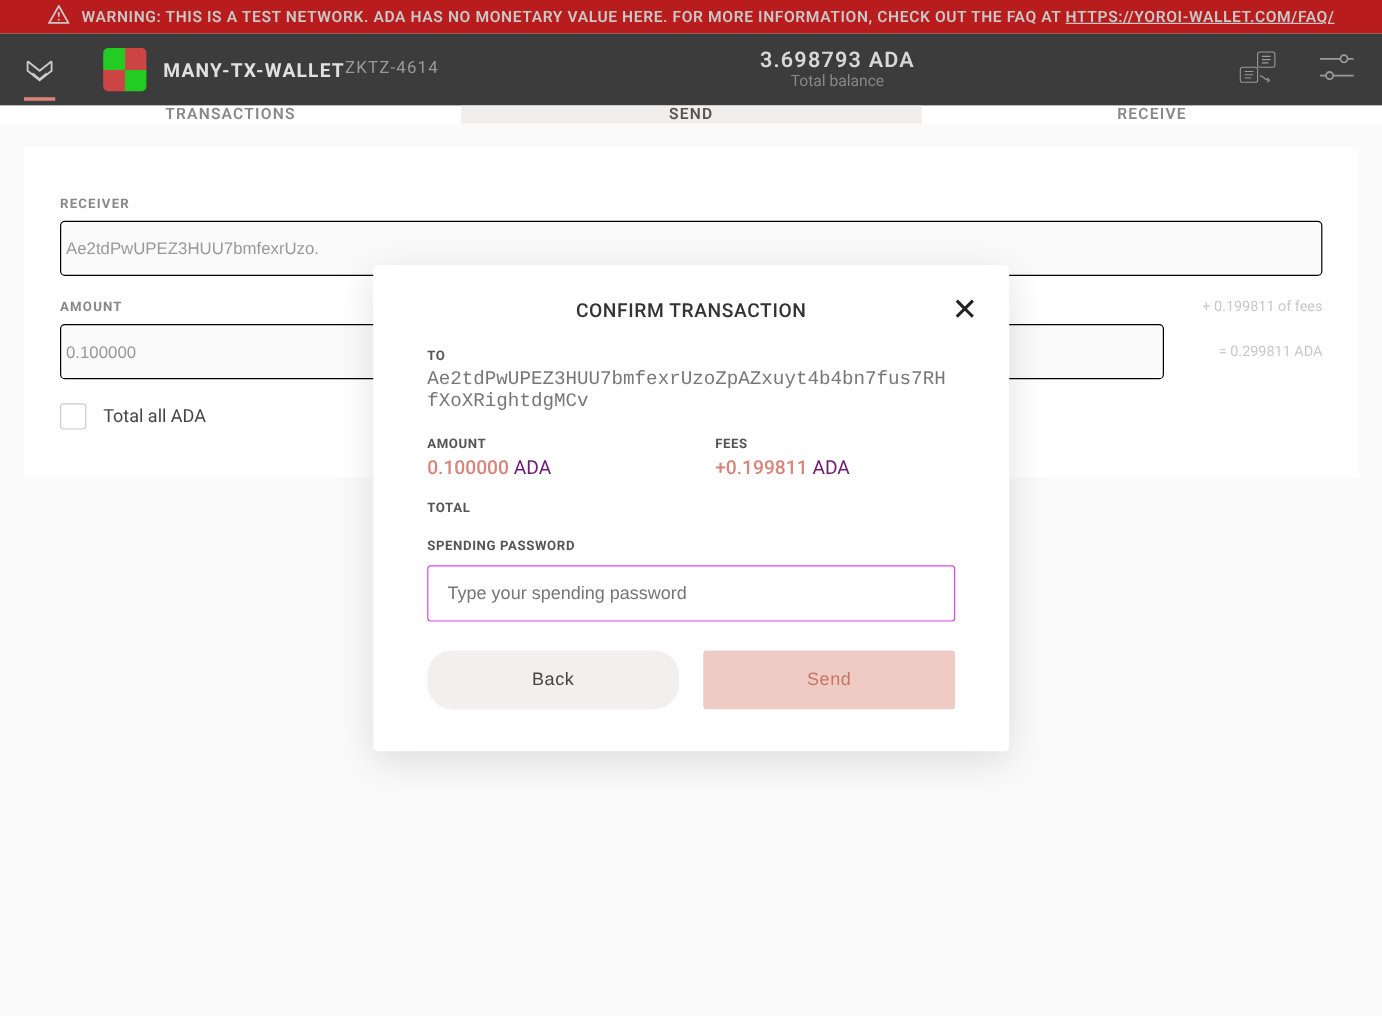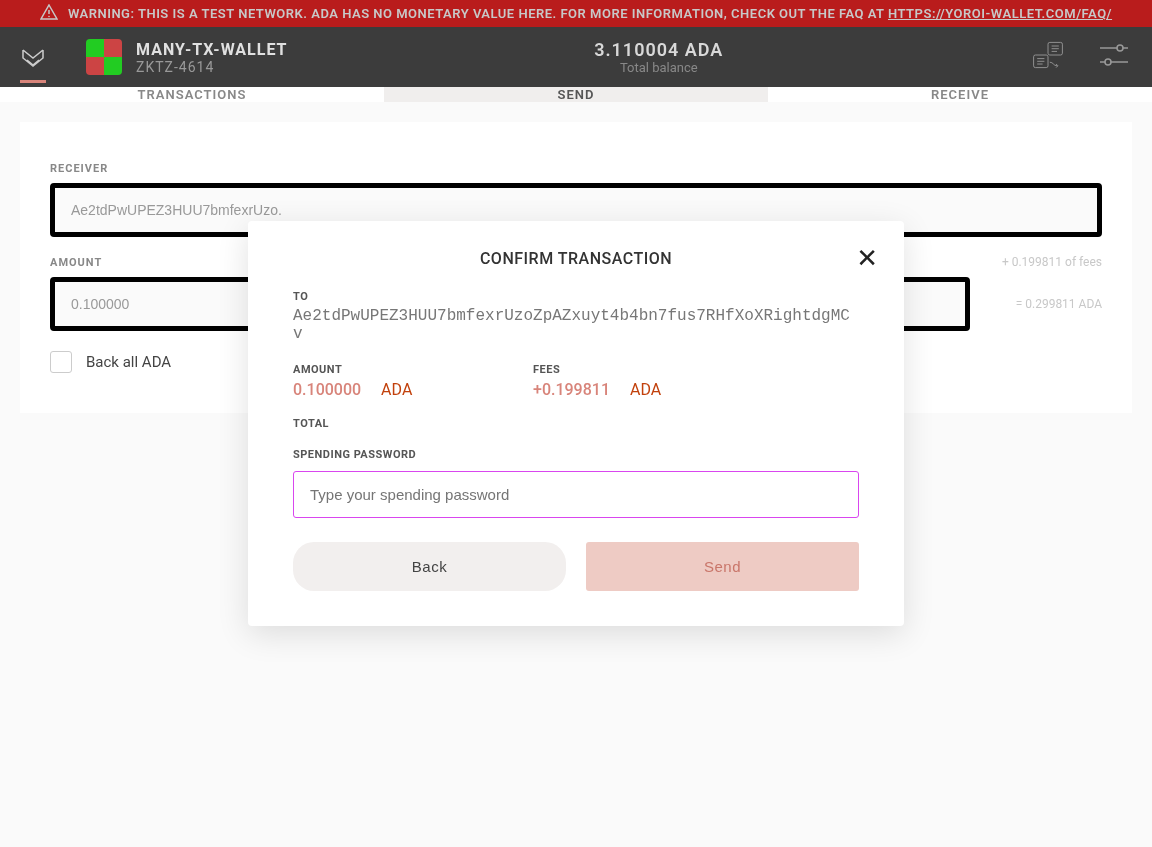--- a/index.html
+++ b/index.html
@@ -6,55 +6,55 @@
     body { font-family: -apple-system, BlinkMacSystemFont, 'Segoe UI', Roboto, sans-serif; background: #fafafa; width: 1152px; height: 847px; overflow: hidden; position: relative; }
     
     .warning-banner { background: #b91c1c; color: #c8c8c8; padding: 4px 20px; font-size: 13px; font-weight: 600; letter-spacing: 0.5px; display: flex; align-items: center; justify-content: center; }
     .warning-banner .icon { margin-right: 10px; flex-shrink: 0; }
     .warning-banner a { color: #c8c8c8; text-decoration: underline; }
     
     .header { background: #3c3c3c; display: flex; align-items: center; padding: 12px 20px; color: #d8d8d8; }
     .logo-icon { width: 26px; height: 26px; margin-right: 0; }
     .logo-wrap { display: flex; flex-direction: column; align-items: center; margin-right: 40px; border-bottom: 3px solid #d8847a; padding-bottom:8px; margin-bottom:-14px;}
     .wallet-avatar { width: 36px; height: 36px; background: repeating-conic-gradient(#c44 0% 25%, #2c2 0% 50%); border-radius: 4px; margin-right: 14px; }
-    .wallet-info { display: flex; flex-direction: column; }
+    .wallet-info { display: flex; flex-direction: row; }
     .wallet-name { font-size: 16px; font-weight: 700; color: #e0e0e0; letter-spacing: 1px; }
     .wallet-id { font-size: 14px; color: #999; letter-spacing: 1px; }
     .balance-area { flex: 1; text-align: center; }
     .balance-amount { font-size: 18px; font-weight: 600; color: #d8d8d8; letter-spacing: 1px; }
     .balance-label { font-size: 13px; color: #888; }
     .header-icons { display: flex; gap: 30px; align-items: center; }
     .header-icon { width: 36px; height: 30px; stroke: #999; fill: none; }
     
     .tabs { display: flex; background: #fff; }
     .tab { flex: 1; text-align: center; font-size: 13px; font-weight: 600; letter-spacing: 1px; color: #888; cursor: pointer; }
     .tab.active { background: #f0eeed; color: #555; }
     
     .send-form { padding: 40px 30px; margin: 20px; background: #fff; }
     .form-label { font-size: 11px; font-weight: 700; color: #888; letter-spacing: 1px; margin-bottom: 8px; }
-    .form-input { width: 100%; padding: 14px 16px; border: 5px solid #000000; border-radius: 4px; font-size: 14px; color: #999; background: #fafafa; margin-bottom: 18px; }
+    .form-input { width: 100%; padding: 14px 4px; border: 1px solid #000000; border-radius: 4px; font-size: 14px; color: #999; background: #fafafa; margin-bottom: 18px; }
     .amount-row { display: flex; align-items: center; gap: 12px; }
     .amount-row .form-input { flex: 1; margin-bottom: 0; }
     .fee-hints { text-align: right; font-size: 12px; color: #c8c8c8; }
     .fee-row-label{ display:flex; justify-content:space-between; align-items:baseline;}
     .checkbox-row { display: flex; align-items: center; margin-top: 20px; }
     .checkbox { width: 22px; height: 22px; border: 1px solid #ccc; border-radius: 3px; margin-right: 14px; }
     .checkbox-label { font-size: 15px; color: #444; }
     
     .modal-overlay { position: absolute; inset: 0; display: flex; align-items: center; justify-content: center; }
-    .modal { background: #fff; width: 656px; padding: 28px 35px 35px; border-radius: 4px; box-shadow: 0 8px 32px rgba(0,0,0,0.12); position: relative; }
+    .modal { background: #fff; width: 530px; padding: 28px 35px 35px; border-radius: 4px; box-shadow: 0 8px 32px rgba(0,0,0,0.12); position: relative; }
     .modal-title { text-align: center; font-size: 16px; font-weight: 500; color: #333; letter-spacing: 0.5px; margin-bottom: 22px; }
     .close-btn { position: absolute; top: 22px; right: 26px; font-size: 26px; cursor: pointer; color: #222; font-weight:300; }
     .modal-content { padding: 0 10px; }
     .modal-label { font-size: 11px; font-weight: 700; color: #555; letter-spacing: 0.5px; margin-bottom: 4px; }
     .modal-address { font-family: 'Courier New', monospace; font-size: 16px; color: #777; margin-bottom: 20px; word-break: break-all; }
     .modal-row { display: flex; gap: 60px; margin-bottom: 18px; }
     .modal-col { flex: 0 0 auto; min-width: 180px;}
     .value-num { color: #d8847a; font-size: 16px; font-weight: 500; }
-    .value-unit { color: #c2410c; font-size: 16px; margin-left: 20px; }
+    .value-unit { color: #701a75; font-size: 16px; margin-left: 4px; }
     .password-input { width: 100%; padding: 14px 16px; border: 1px solid #d946ef; border-radius: 3px; font-size: 15px; margin-top: 6px; margin-bottom: 24px; }
     .modal-buttons { display: flex; gap: 20px; }
     .btn { flex: 1; padding: 16px; border: none; border-radius: 3px; font-size: 15px; font-weight: 500; cursor: pointer; letter-spacing: 0.5px; }
     .btn-back { background: #f2efee; color: #444; border-radius: 21px; }
     .btn-send { background: #eecbc4; color: #c9766a; }
   </style>
 </head>
 <body>
 
 <div class="warning-banner">
@@ -76,21 +76,21 @@
     <svg class="logo-icon" viewBox="0 0 26 26">
         <path d="M3 4 L13 12 L23 4 M3 4 L3 12 L13 20 L23 12 L23 4 M7 14 L13 19 M19 14 L13 19" stroke="#ccc" stroke-width="1.5" fill="none"></path>
       </svg>
   </div>
   <div class="wallet-avatar"></div>
   <div class="wallet-info">
     <span class="wallet-name">MANY-TX-WALLET</span>
     <span class="wallet-id">ZKTZ-4614</span>
   </div>
   <div class="balance-area">
-    <div class="balance-amount">3.110004 ADA</div>
+    <div class="balance-amount">3.698793 ADA</div>
     <div class="balance-label">Total balance</div>
   </div>
   <div class="header-icons">
     <span>
       <svg class="header-icon" viewBox="0 0 40 32">
           <rect x="20" y="2" width="16" height="14" rx="2" stroke="#999" fill="none"></rect>
           <path d="M24 6 L32 6 M24 9 L32 9 M24 12 L30 12" stroke="#999"></path>
           <rect x="4" y="16" width="16" height="14" rx="2" stroke="#999" fill="none"></rect>
           <path d="M8 20 L16 20 M8 23 L16 23 M8 26 L14 26" stroke="#999"></path>
           <path d="M22 24 C 26 24 26 28 30 28" stroke="#999" fill="none"></path>
@@ -120,21 +120,21 @@
   <div class="fee-row-label">
     <div class="form-label">AMOUNT</div>
     <div class="fee-hints">+ 0.199811 of fees</div>
   </div>
   <div class="amount-row">
     <input class="form-input" value="0.100000" style="">
     <div class="fee-hints" style="min-width:120px;">= 0.299811 ADA</div>
   </div>
   <div class="checkbox-row">
     <div class="checkbox"></div>
-    <span class="checkbox-label">Back all ADA</span>
+    <span class="checkbox-label">Total all ADA</span>
   </div>
 </div>
 
 <div class="modal-overlay">
   <div class="modal">
     <div class="modal-title">CONFIRM TRANSACTION</div>
     <span class="close-btn">✕</span>
     <div class="modal-content">
       <div class="modal-label">TO</div>
       <div class="modal-address">Ae2tdPwUPEZ3HUU7bmfexrUzoZpAZxuyt4b4bn7fus7RHfXoXRightdgMCv</div>

